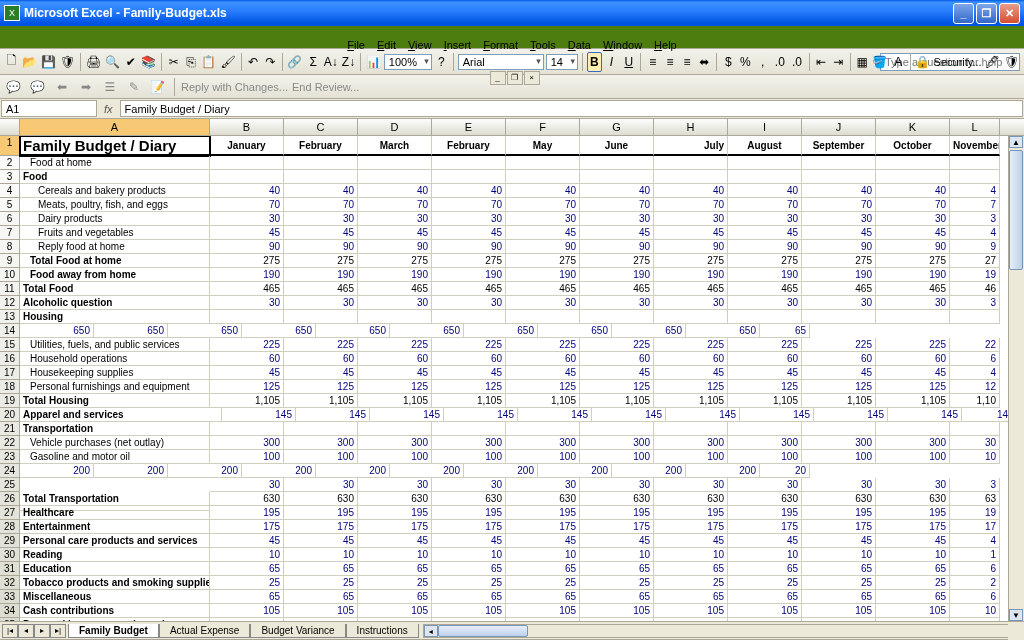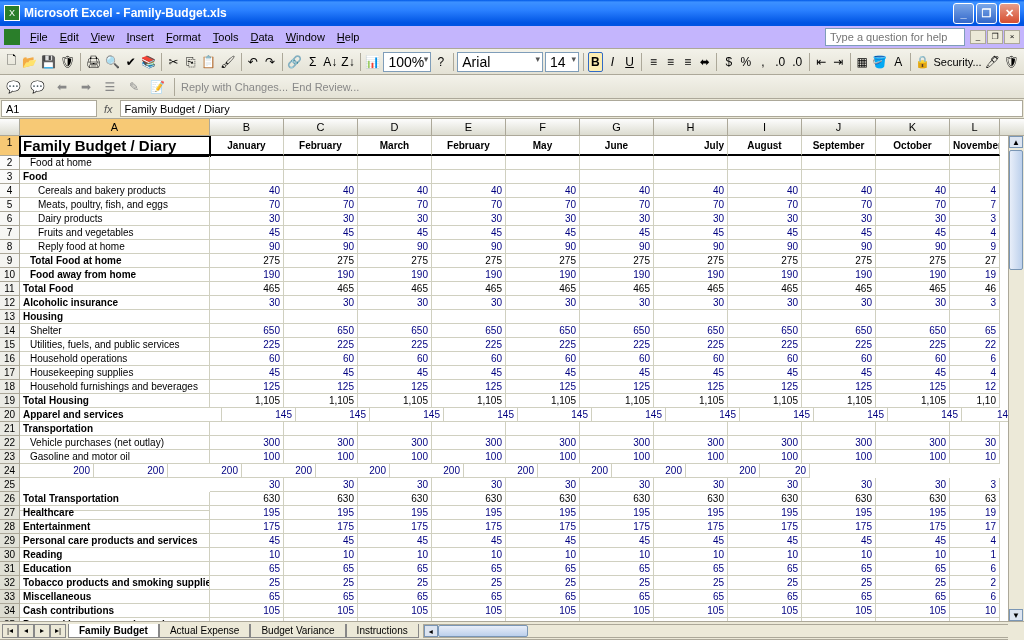--- a/index.html
+++ b/index.html
@@ -3,30 +3,30 @@
 <meta charset="utf-8">
 <style>
 * { margin: 0; padding: 0; box-sizing: border-box; font-family: Tahoma, Arial, sans-serif; }
 body { background: #ece9d8; font-size: 11px; overflow: hidden; width: 1024px; height: 640px; }
 .titlebar { height: 26px; background: linear-gradient(to bottom, #0058e6 0%, #3d91ff 8%, #2a80ff 40%, #0054e3 88%, #0054e3 100%); display: flex; align-items: center; padding: 0 4px; color: white; }
 .titlebar .app-icon { width: 16px; height: 16px; background: #2a7e2a; border: 1px solid #fff; margin-right: 4px; font-size: 9px; text-align: center; line-height: 14px; }
 .titlebar .title { flex: 1; font-size: 12px; font-weight: bold; }
 .titlebar .win-btn { width: 21px; height: 21px; margin-left: 2px; border: 1px solid #fff; border-radius: 3px; display: flex; align-items: center; justify-content: center; font-weight: bold; font-size: 11px; cursor: pointer; }
 .titlebar .win-min, .titlebar .win-max { background: linear-gradient(to bottom,#7ba7e8,#3367c9); }
 .titlebar .win-close { background: linear-gradient(to bottom,#e89e8a,#d64d2f); }
-.menubar { height: 22px; background: #c4b5fd; display: flex; align-items: center; padding: 11px 4px; border-bottom: 1px solid #aca899; font-size: 11px; }
+.menubar { height: 22px; background: #4d7c0f; display: flex; align-items: center; padding: 11px 4px; border-bottom: 1px solid #aca899; font-size: 11px; flex-direction: column; }
 .menubar .file-icon { width: 16px; height: 16px; background: #2a7e2a; margin-right: 4px; }
 .menubar .menu-item { padding: 2px 6px; cursor: pointer; }
 .menubar .help-box { margin-left: auto; border: 1px solid #7f9db9; background: white; padding: 2px 4px; width: 140px; color: #999; font-size: 11px; }
 .menubar .mdi-btns { display: flex; margin-left: 4px; }
 .menubar .mdi-btn { width: 16px; height: 14px; margin-left: 1px; background: #ece9d8; border: 1px solid #aca899; font-size: 8px; text-align: center; line-height: 12px; cursor: pointer; }
 .toolbar { height: 26px; background: linear-gradient(to bottom,#f3f2ea,#e4e2d5); border-bottom: 1px solid #aca899; display: flex; align-items: center; padding: 0 4px; gap: 2px; }
 .tb-btn { width: 20px; height: 20px; display: flex; align-items: center; justify-content: center; cursor: pointer; border: 1px solid transparent; border-radius: 2px; font-size: 12px; }
 .tb-sep { width: 1px; height: 18px; background: #aca899; margin: 0 2px; }
-.tb-combo { border: 1px solid #7f9db9; background: white; padding: 1px 14px 1px 4px; font-size: 14px; position: relative; cursor: pointer; }
+.tb-combo { border: 1px solid #7f9db9; background: white; padding: 1px 14px 1px 4px; font-size: 11px; position: relative; cursor: pointer; }
 .tb-combo::after { content: "▾"; position: absolute; right: 2px; top: 1px; font-size: 9px; color: #555; }
 .toolbar2 { height: 24px; background: linear-gradient(to bottom,#f3f2ea,#e4e2d5); border-bottom: 1px solid #aca899; display: flex; align-items: center; padding: 0 4px; gap: 4px; font-size: 11px; color: #888; }
 .formula-bar { height: 20px; background: #ece9d8; border-bottom: 1px solid #aca899; display: flex; align-items: stretch; }
 .name-box { width: 96px; border: 1px solid #aca899; background: white; padding: 1px 4px; font-size: 11px; margin: 1px; display: flex; align-items: center; }
 .fx-label { padding: 0 6px; display: flex; align-items: center; font-style: italic; color: #555; }
 .formula-input { flex: 1; border: 1px solid #aca899; background: white; padding: 1px 4px; font-size: 11px; margin: 1px; display: flex; align-items: center; }
 .grid-wrap { position: relative; height: 502px; background: white; display: flex; flex-direction: column; }
 .col-headers { display: flex; height: 17px; background: linear-gradient(to bottom,#fdfdfd,#dcdcd0); border-bottom: 1px solid #aca899; flex-shrink: 0; }
 .corner { width: 20px; border-right: 1px solid #aca899; background: linear-gradient(to bottom,#fdfdfd,#dcdcd0); flex-shrink: 0; }
 .colh { border-right: 1px solid #aca899; text-align: center; font-size: 11px; line-height: 17px; cursor: pointer; flex-shrink: 0; }
@@ -376,21 +376,21 @@
           <div class="cell total" style="width: 74px;">465</div>
           <div class="cell total" style="width: 74px;">465</div>
           <div class="cell total" style="width: 74px;">465</div>
           <div class="cell total" style="width: 74px;">465</div>
           <div class="cell total" style="width: 74px;">465</div>
           <div class="cell total" style="width: 74px;">465</div>
           <div class="cell total" style="width: 74px;">465</div>
           <div class="cell total" style="width: 50px;">46</div>
         </div>
         <div class="row">
-          <div class="cell bold" style="width: 190px;">Alcoholic insurance</div>
+          <div class="cell bold" style="width: 190px;">Alcoholic question</div>
           <div class="cell num" style="width: 74px;">30</div>
           <div class="cell num" style="width: 74px;">30</div>
           <div class="cell num" style="width: 74px;">30</div>
           <div class="cell num" style="width: 74px;">30</div>
           <div class="cell num" style="width: 74px;">30</div>
           <div class="cell num" style="width: 74px;">30</div>
           <div class="cell num" style="width: 74px;">30</div>
           <div class="cell num" style="width: 74px;">30</div>
           <div class="cell num" style="width: 74px;">30</div>
           <div class="cell num" style="width: 74px;">30</div>
@@ -404,21 +404,20 @@
           <div class="cell" style="width: 74px;"></div>
           <div class="cell" style="width: 74px;"></div>
           <div class="cell" style="width: 74px;"></div>
           <div class="cell" style="width: 74px;"></div>
           <div class="cell" style="width: 74px;"></div>
           <div class="cell" style="width: 74px;"></div>
           <div class="cell" style="width: 74px;"></div>
           <div class="cell" style="width: 50px;"></div>
         </div>
         <div class="row">
-          <div class="cell indent1" style="width: 190px;">Shelter</div>
           <div class="cell num" style="width: 74px;">650</div>
           <div class="cell num" style="width: 74px;">650</div>
           <div class="cell num" style="width: 74px;">650</div>
           <div class="cell num" style="width: 74px;">650</div>
           <div class="cell num" style="width: 74px;">650</div>
           <div class="cell num" style="width: 74px;">650</div>
           <div class="cell num" style="width: 74px;">650</div>
           <div class="cell num" style="width: 74px;">650</div>
           <div class="cell num" style="width: 74px;">650</div>
           <div class="cell num" style="width: 74px;">650</div>
@@ -460,21 +459,21 @@
           <div class="cell num" style="width: 74px;">45</div>
           <div class="cell num" style="width: 74px;">45</div>
           <div class="cell num" style="width: 74px;">45</div>
           <div class="cell num" style="width: 74px;">45</div>
           <div class="cell num" style="width: 74px;">45</div>
           <div class="cell num" style="width: 74px;">45</div>
           <div class="cell num" style="width: 74px;">45</div>
           <div class="cell num" style="width: 50px;">4</div>
         </div>
         <div class="row">
-          <div class="cell indent1" style="width: 190px;">Household furnishings and beverages</div>
+          <div class="cell indent1" style="width: 190px;">Personal furnishings and equipment</div>
           <div class="cell num" style="width: 74px;">125</div>
           <div class="cell num" style="width: 74px;">125</div>
           <div class="cell num" style="width: 74px;">125</div>
           <div class="cell num" style="width: 74px;">125</div>
           <div class="cell num" style="width: 74px;">125</div>
           <div class="cell num" style="width: 74px;">125</div>
           <div class="cell num" style="width: 74px;">125</div>
           <div class="cell num" style="width: 74px;">125</div>
           <div class="cell num" style="width: 74px;">125</div>
           <div class="cell num" style="width: 74px;">125</div>

